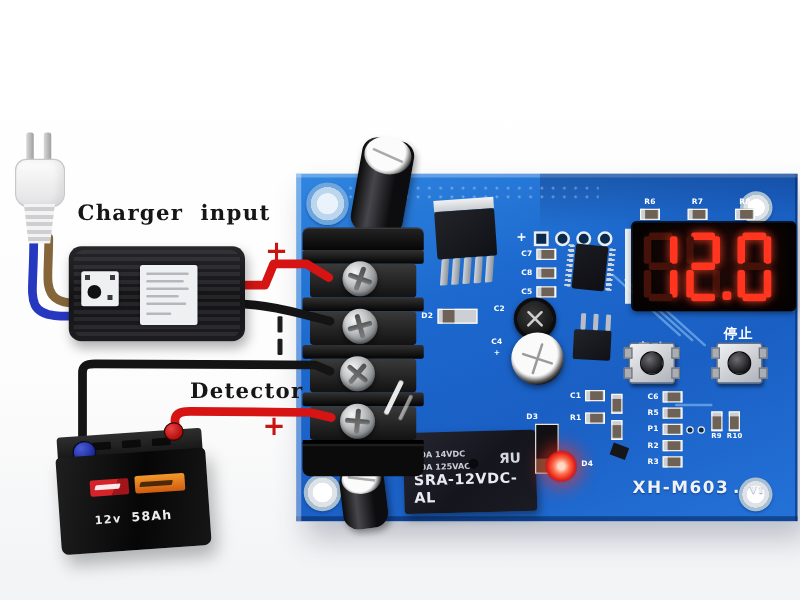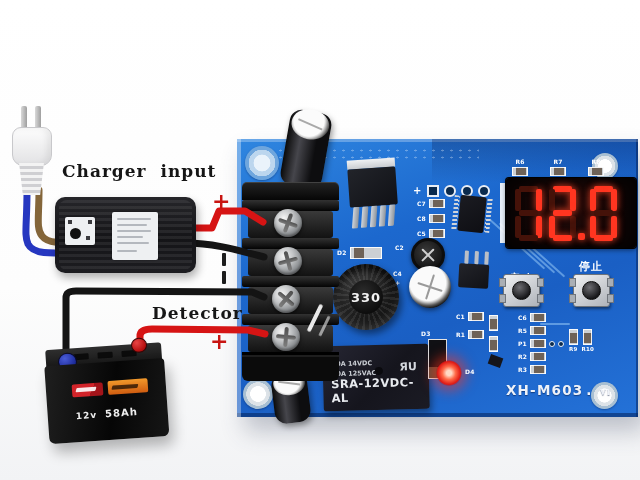--- a/index.html
+++ b/index.html
@@ -323,23 +323,20 @@
 
     <div class="a" style="left:222px;top:112px;transform:rotate(3deg);">
       <div class="row" style="margin-left:5px;gap:6px;">
         <span class="qpin"></span>
           <span class="qpin"></span>
           <span class="qpin"></span>
       </div>
       <div class="q1body"></div>
     </div>
 
-    <div class="a inductor" style="left:96px;top:125px;width:66px;height:66px;">
-      <div class="hub">330</div>
-    </div>
 
     <div class="a relay" style="left:86px;top:206px;">
       <div class="r1l">
         <div>20A 14VDC</div>
         <div>20A 125VAC</div>
       </div>
       <div class="ul">ЯU</div>
       <div class="dimple"></div>
       <div class="pn">SRA-12VDC-AL</div>
     </div>

